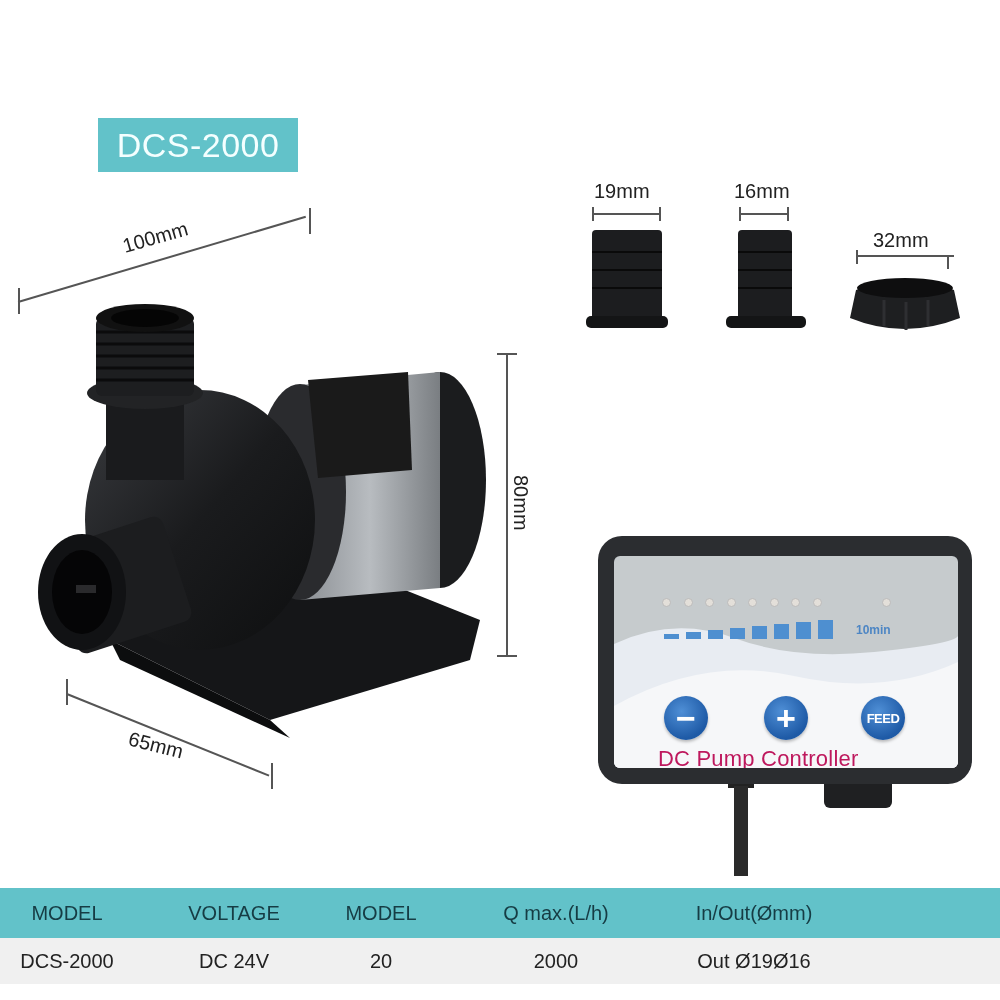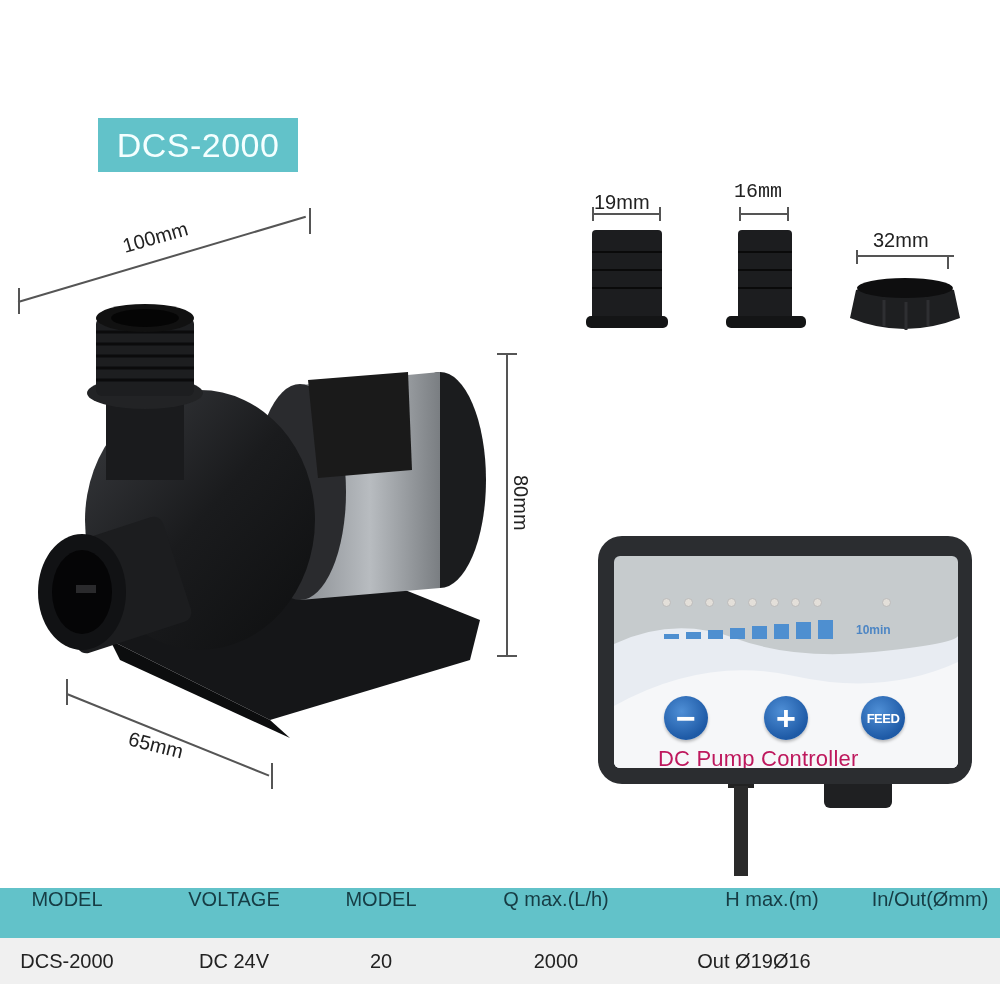--- a/index.html
+++ b/index.html
@@ -43,21 +43,21 @@
   .btn-minus { left: 50px; font-size: 34px; }
   .btn-plus { left: 150px; font-size: 34px; }
   .btn-feed { left: 247px; font-size: 13px; letter-spacing: -0.5px; }
   .ctrl-title {
     position: absolute; left: 44px; top: 190px; font-size: 22px; font-weight: normal;
     color: #be185d; font-family: "Liberation Sans", sans-serif; letter-spacing: 0.2px;
   }
 
   
   .spec-table { position: absolute; left: 0; top: 888px; width: 1000px; }
-  .spec-head { height: 50px; background: #62c2c9; display: flex; align-items: flex-start; }
+  .spec-head { height: 50px; background: #62c2c9; display: flex; align-items: center; }
   .spec-row { height: 46px; background: #f0f0f0; display: flex; align-items: center; }
   .cell { text-align: center; font-family: "Liberation Sans", sans-serif; font-size: 20px; white-space: nowrap; }
   .spec-head .cell { color: #163c44; }
   .spec-row .cell { color: #222; }
   .c0 { width: 134px; } .c1 { width: 200px; } .c2 { width: 94px; } .c3 { width: 256px; } .c4 { width: 176px; } .c5 { width: 140px; }
 </style>
 </head>
 <body>
 
 <div class="model-badge">DCS-2000</div>
@@ -114,26 +114,26 @@
   </g>
   <ellipse cx="145" cy="318" rx="49" ry="14" fill="#111"></ellipse>
   <ellipse cx="145" cy="318" rx="34" ry="9" fill="#050505"></ellipse>
 
   <rect x="60" y="530" width="120" height="110" rx="10" fill="#1c1d1f" transform="rotate(-18 120 585)"></rect>
   <ellipse cx="82" cy="592" rx="44" ry="58" fill="#111214"></ellipse>
   <ellipse cx="82" cy="592" rx="30" ry="42" fill="#050506"></ellipse>
   <rect x="76" y="585" width="20" height="8" fill="#2a2a2c"></rect>
 </svg>
 
-<div class="dim-text" style="left:594px; top:180px;margin-top:11px;">19mm</div>
+<div class="dim-text" style="left:594px; top:180px;">19mm</div>
 <div class="tick" style="left:592px; top:207px; height:14px;"></div>
 <div class="dim-line" style="left:592px; top:213px; width:68px;"></div>
 <div class="tick" style="left:659px; top:207px; height:14px;"></div>
 
-<div class="dim-text" style="left:734px; top:180px;font-family:Liberation Mono, monospace;">16mm</div>
+<div class="dim-text" style="left:734px; top:180px;">16mm</div>
 <div class="tick" style="left:739px; top:207px; height:14px;"></div>
 <div class="dim-line" style="left:739px; top:213px; width:49px;"></div>
 <div class="tick" style="left:787px; top:207px; height:14px;"></div>
 
 <div class="dim-text" style="left:873px; top:229px;text-align:center;">32mm</div>
 <div class="tick" style="left:856px; top:250px; height:14px;"></div>
 <div class="dim-line" style="left:856px; top:255px; width:98px;"></div>
 <div class="tick" style="left:947px; top:255px; height:14px;"></div>
 
 <svg style="left:584px; top:228px;" width="86" height="104">
@@ -209,21 +209,20 @@
     <div class="ctrl-title">DC Pump Controller</div>
   </div>
 </div>
 
 <div class="spec-table">
   <div class="spec-head">
     <div class="cell c0">MODEL</div>
     <div class="cell c1">VOLTAGE</div>
     <div class="cell c2">MODEL</div>
     <div class="cell c3">Q max.(L/h)</div>
-    <div class="cell c4">H max.(m)</div>
     <div class="cell c5">In/Out(Ømm)</div>
   </div>
   <div class="spec-row">
     <div class="cell c0">DCS-2000</div>
     <div class="cell c1">DC 24V</div>
     <div class="cell c2">20</div>
     <div class="cell c3">2000</div>
     <div class="cell c5">Out Ø19Ø16</div>
   </div>
 </div>

